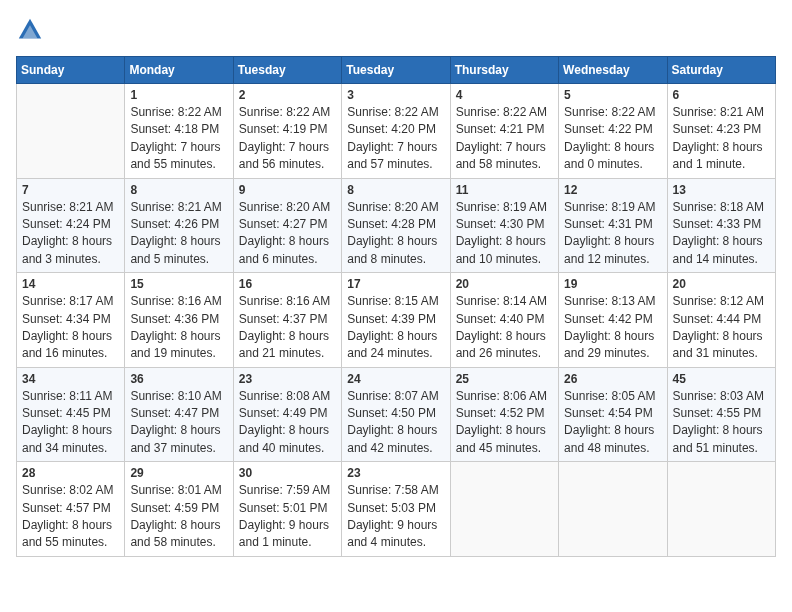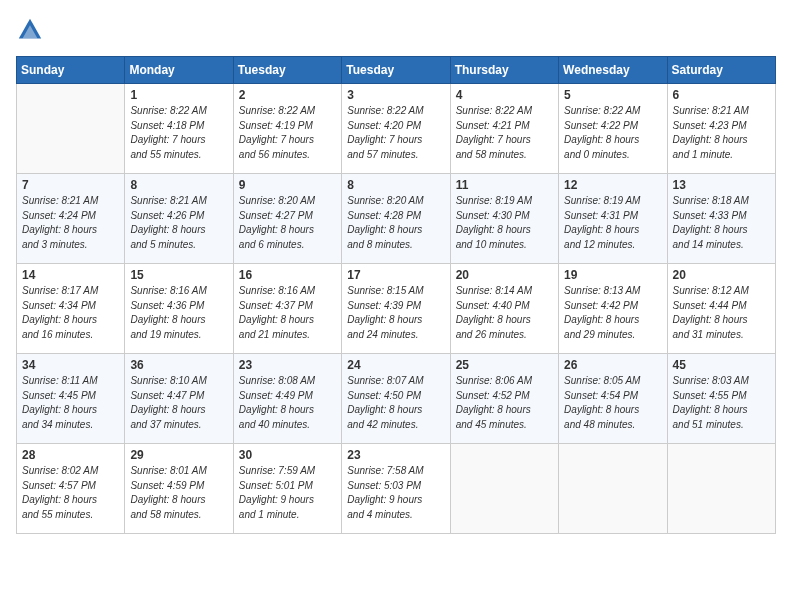--- a/index.html
+++ b/index.html
@@ -71,24 +71,23 @@
       color: #333;
       height: 90px;
     }
     .day-number {
       font-size: 12px;
       font-weight: bold;
       display: block;
       margin-bottom: 2px;
     }
     .day-info {
-      font-size: 10px;
+      font-size: 12px;
       line-height: 1.45;
       color: #333;
-      font-style: italic;
     }
     tbody tr:nth-child(even) td {
       background-color: #f5f8fc;
     }
     tbody tr:nth-child(odd) td {
       background-color: #ffffff;
     }
     .empty {
       background-color: #f9f9f9 !important;
     }

